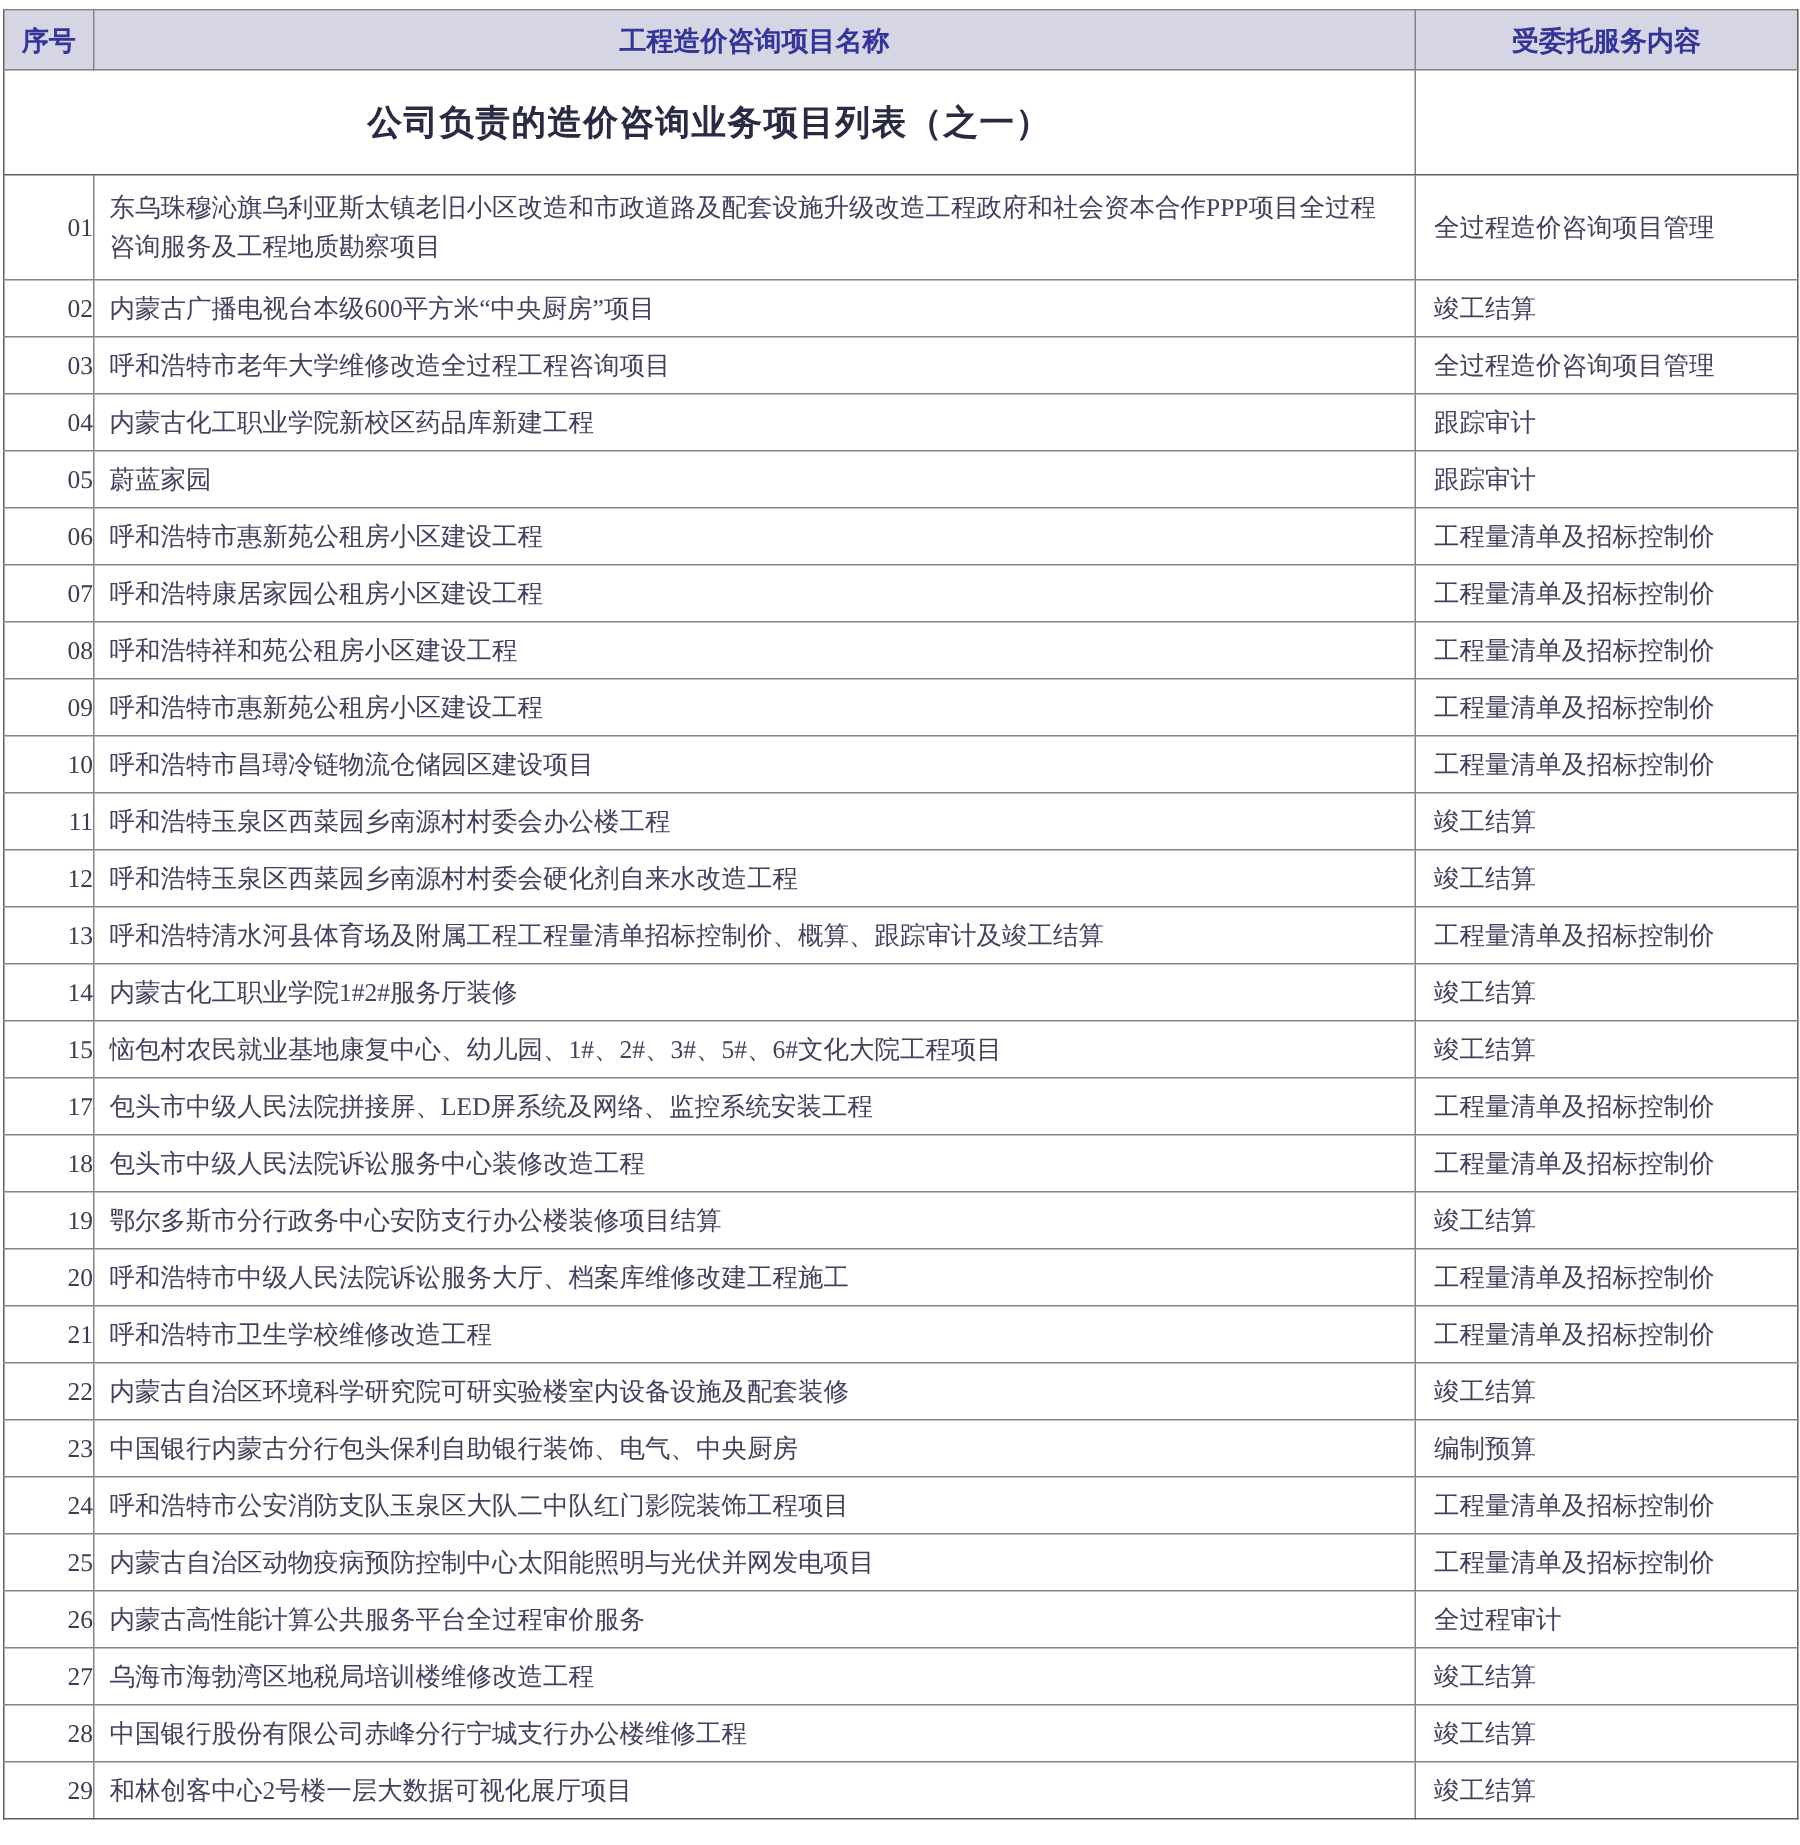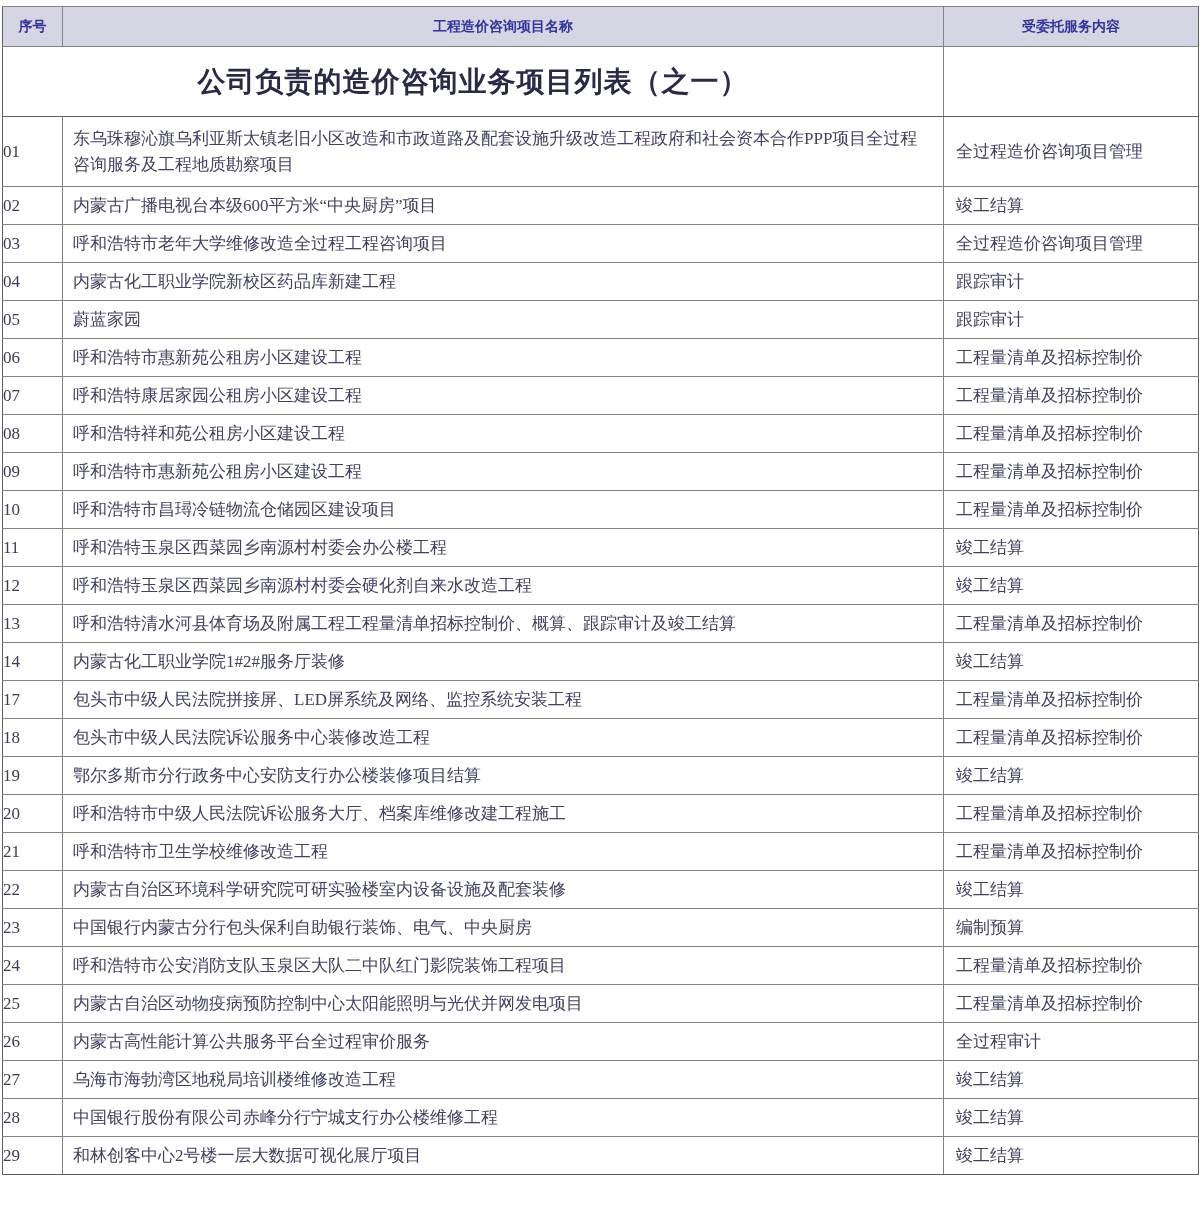--- a/index.html
+++ b/index.html
@@ -30,50 +30,50 @@
   td,th{
     border:1px solid var(--border);
     vertical-align:middle;
   }
   
   .title-cell{
     height:47px;
     text-align:center;
     font-family:"Liberation Sans", sans-serif;
     font-weight:bold;
-    font-size:28px;
+    font-size:23px;
     color:var(--title-text);
     border-top:1px solid var(--outer);
     border-left:1px solid var(--outer);
     letter-spacing:1px;
   }
   .corner-cell{
     border-top:none;
     border-right:none;
     background:#ffffff;
   }
   
   thead th{
     height:40px;
     background:var(--header-bg);
     font-family:"Liberation Sans", sans-serif;
     font-weight:bold;
-    font-size:14px;
+    font-size:18px;
     color:var(--header-text);
     text-align:center;
   }
   
   tbody tr{ height:38px; }
   tbody tr:first-child{ height:70px; }
   tbody td{
     font-size:17px;
     line-height:1.5;
   }
   td.c-no{
-    text-align:left;
+    text-align:right;
     font-family:"Liberation Serif", serif;
     color:#3c3c55;
   }
   td.c-name{ padding:3px 10px; }
   td.c-service{ padding:3px 12px; }
   
   tbody td:first-child, thead th:first-child{ border-left:1px solid var(--outer); }
   tbody td:last-child,  thead th:last-child { border-right:1px solid var(--outer); }
   tbody tr:last-child td{ border-bottom:1px solid var(--outer); }
 </style>
@@ -165,20 +165,25 @@
           <td class="c-no">13</td>
           <td class="c-name">呼和浩特清水河县体育场及附属工程工程量清单招标控制价、概算、跟踪审计及竣工结算</td>
           <td class="c-service">工程量清单及招标控制价</td>
         </tr>
         <tr>
           <td class="c-no">14</td>
           <td class="c-name">内蒙古化工职业学院1#2#服务厅装修</td>
           <td class="c-service">竣工结算</td>
         </tr>
         <tr>
+          <td class="c-no">15</td>
+          <td class="c-name">恼包村农民就业基地康复中心、幼儿园、1#、2#、3#、5#、6#文化大院工程项目</td>
+          <td class="c-service">竣工结算</td>
+        </tr>
+        <tr>
           <td class="c-no">17</td>
           <td class="c-name">包头市中级人民法院拼接屏、LED屏系统及网络、监控系统安装工程</td>
           <td class="c-service">工程量清单及招标控制价</td>
         </tr>
         <tr>
           <td class="c-no">18</td>
           <td class="c-name">包头市中级人民法院诉讼服务中心装修改造工程</td>
           <td class="c-service">工程量清单及招标控制价</td>
         </tr>
         <tr>

